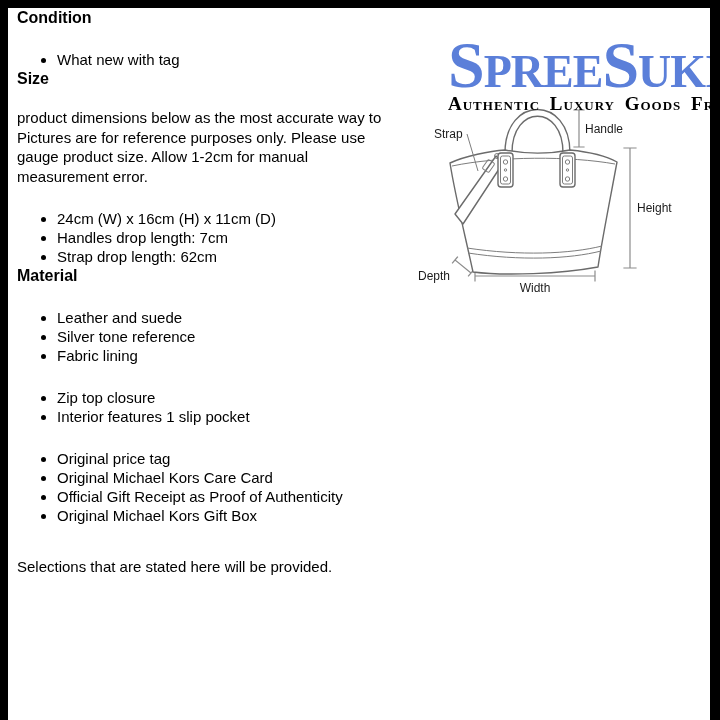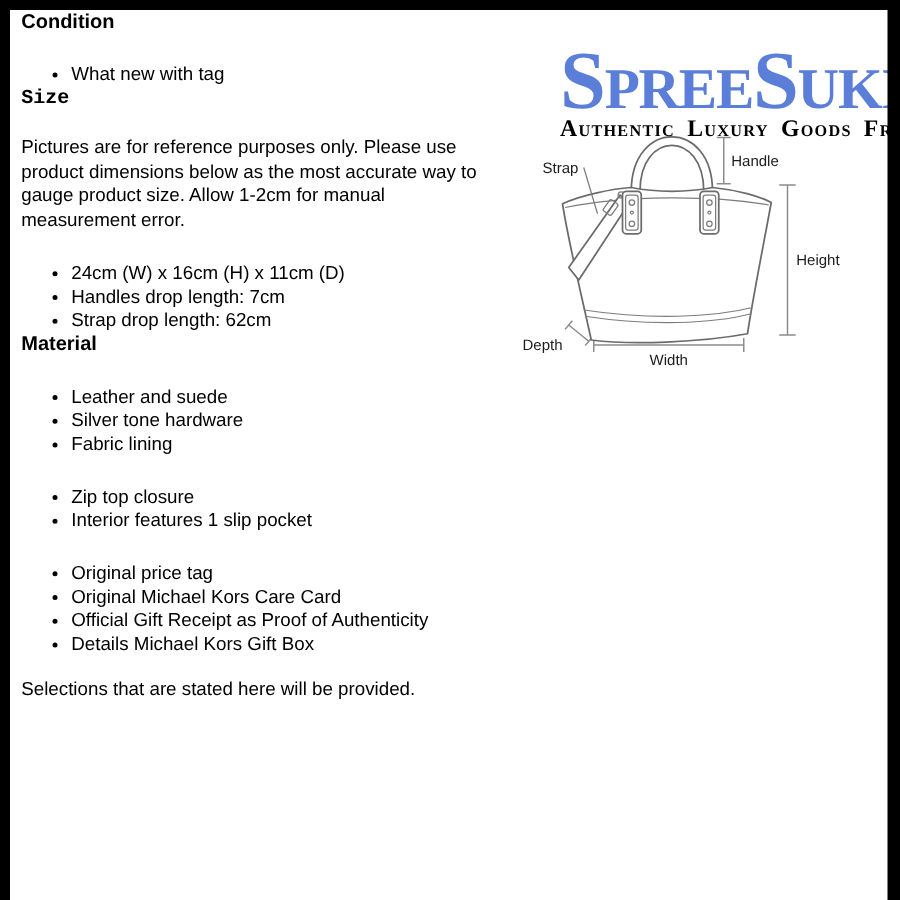--- a/index.html
+++ b/index.html
@@ -9,27 +9,27 @@
   }
   
   .frame { position:absolute; background:#000; z-index:9; }
   #frame-left  { left:0;   top:0; width:8px;   height:720px; }
   #frame-top   { left:0;   top:0; width:720px; height:8px;  }
   #frame-right { left:710px; top:0; width:10px; height:720px; }
 
   
   .content { position:absolute; left:17px; top:8px; width:394px; }
   .content h3 { font-size:16px; line-height:19px; font-weight:bold; margin:0; }
-  .mt12 { margin-top:12px; } .mt22 { margin-top:22px;font-family:Liberation Mono, monospace; }
+  .mt12 { margin-top:12px; } .mt22 { margin-top:22px; }
   .mt33 { margin-top:33px; } .mt44 { margin-top:44px; }
   .content ul { margin:23px 0 0 0; padding:0 0 0 40px; }
   .content li { font-size:15px; line-height:19px; }
   .desc { margin-top:20px; }
   .desc-line { font-size:15px; line-height:19.5px; white-space:nowrap; }
-  .footer-line { font-size:15px; line-height:19px; margin-top:17px; white-space:nowrap; }
+  .footer-line { font-size:15px; line-height:19px; margin-top:32px; white-space:nowrap; }
 
   
   .logo { position:absolute; left:448px; top:6px; width:296px; z-index:1;margin-top:28px; }
   .logo-name {
     font-family:"Liberation Serif", serif; font-variant:small-caps;
     font-weight:bold; font-size:66px; line-height:62px; letter-spacing:-1px;
     color:#5b7fd9; white-space:nowrap;
   }
   .logo-tagline {
     font-family:"Liberation Serif", serif; font-variant:small-caps;
@@ -56,48 +56,48 @@
 
 <div class="content">
 
   <h3 class="mt12">Condition</h3>
   <ul>
     <li>What new with tag</li>
   </ul>
 
   <h3 class="mt22">Size</h3>
   <div class="desc">
+    <div class="desc-line">product dimensions below as the most accurate way to</div>
     <div class="desc-line">Pictures are for reference purposes only. Please use</div>
-    <div class="desc-line">product dimensions below as the most accurate way to</div>
     <div class="desc-line">gauge product size. Allow 1-2cm for manual</div>
     <div class="desc-line">measurement error.</div>
   </div>
   <ul>
     <li>24cm (W) x 16cm (H) x 11cm (D)</li>
     <li>Handles drop length: 7cm</li>
     <li>Strap drop length: 62cm</li>
   </ul>
 
   <h3 class="mt33">Material</h3>
   <ul>
     <li>Leather and suede</li>
-    <li>Silver tone hardware</li>
+    <li>Silver tone reference</li>
     <li>Fabric lining</li>
   </ul>
 
   <ul>
     <li>Zip top closure</li>
     <li>Interior features 1 slip pocket</li>
   </ul>
 
   <ul>
     <li>Original price tag</li>
     <li>Original Michael Kors Care Card</li>
     <li>Official Gift Receipt as Proof of Authenticity</li>
-    <li>Details Michael Kors Gift Box</li>
+    <li>Original Michael Kors Gift Box</li>
   </ul>
 
   <div class="footer-line">Selections that are stated here will be provided.</div>
 </div>
 
 <div class="logo">
   <div class="logo-name">SpreeSuki</div>
   <div class="logo-tagline">
     <span>Authentic Luxury Goods From</span>
   </div>

